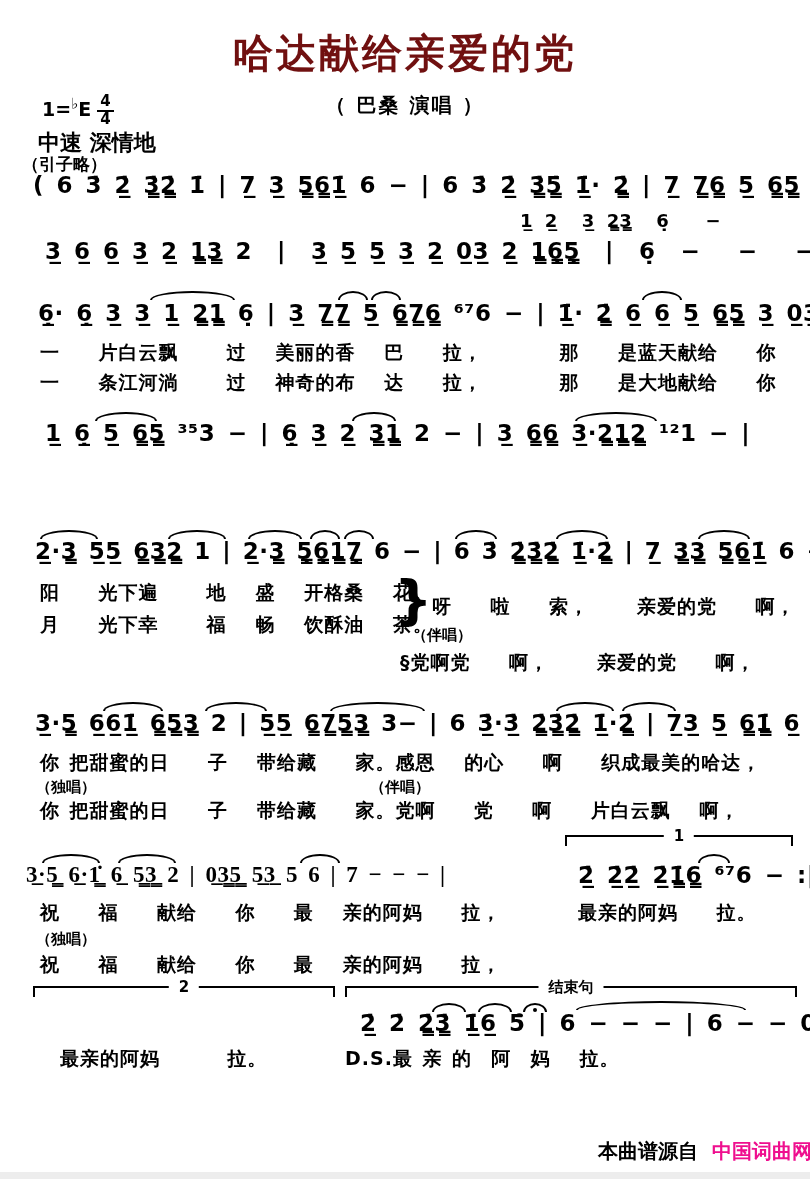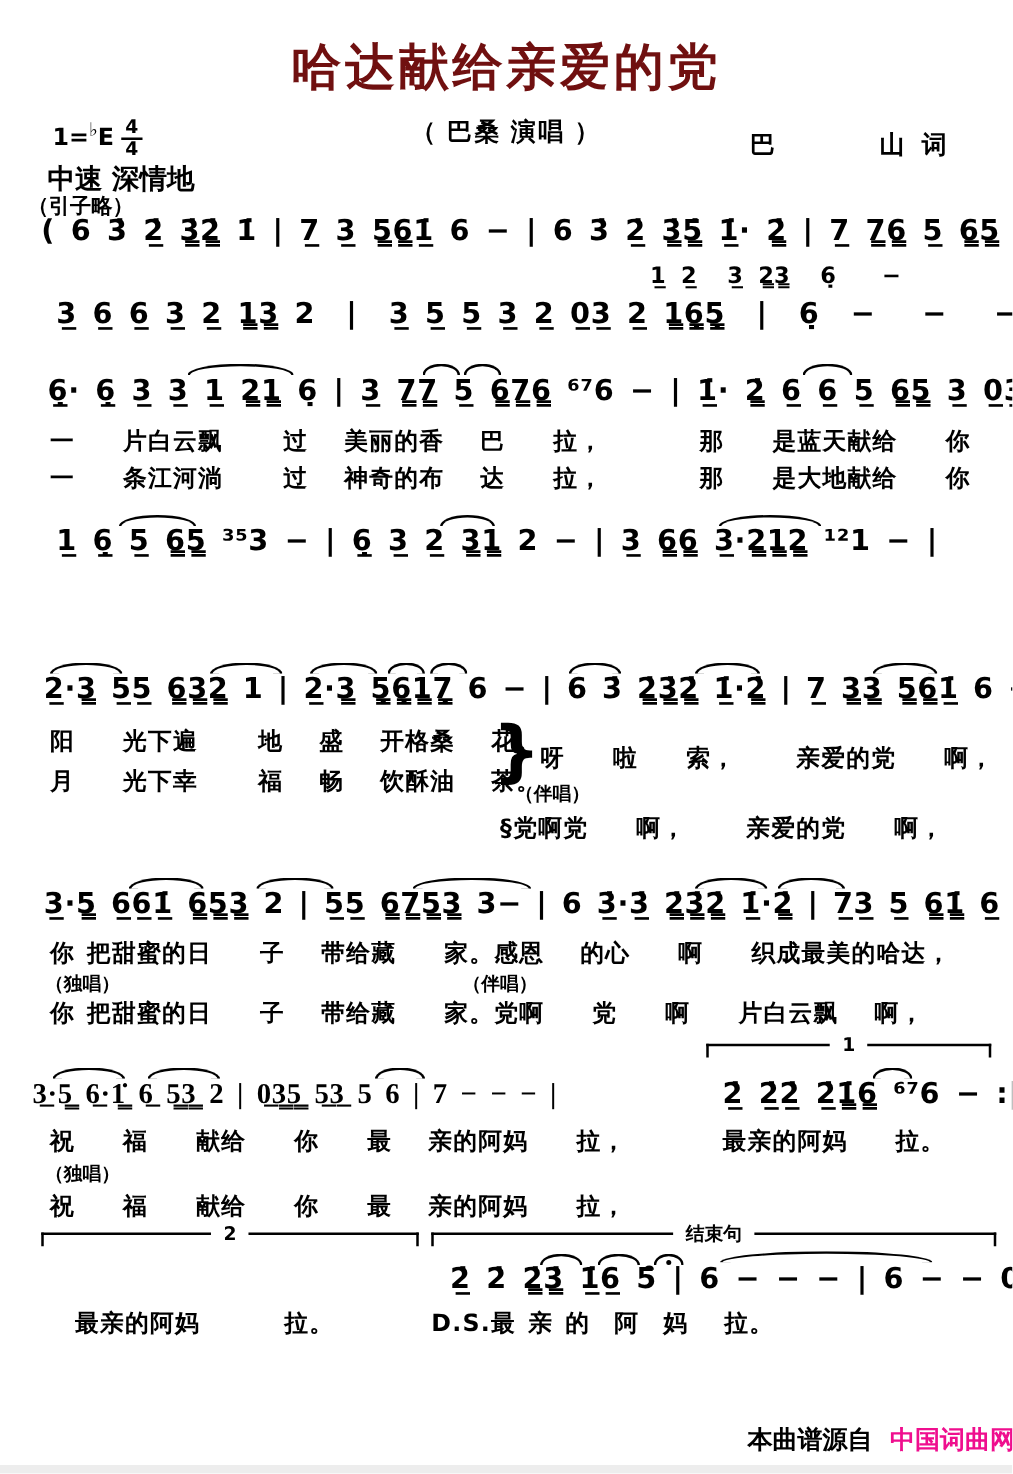--- a/index.html
+++ b/index.html
@@ -8,21 +8,21 @@
     position:relative; width:810px; height:1179px; background:#ffffff;
     font-family:"DejaVu Sans", sans-serif; color:#000; overflow:hidden;
   }
   .abs { position:absolute; white-space:pre; }
   .title {
     position:absolute; top:26px; left:0; width:810px; text-align:center;
     font-size:40px; font-weight:bold; letter-spacing:3px; color:#701010;
   }
   .subtitle {
     position:absolute; top:92px; left:0; width:810px; text-align:center;
-    font-size:20px; font-weight:bold; letter-spacing:2px;font-family:Liberation Serif, serif;
+    font-size:20px; font-weight:bold; letter-spacing:2px;
   }
   .credit { font-size:20px; font-weight:bold; }
   .keyline { font-size:19px; font-weight:bold; }
   .flat { font-size:15px; vertical-align:super; }
   .frac { display:inline-block; vertical-align:middle; text-align:center;
           font-size:15px; font-weight:bold; line-height:1.05; margin-left:6px; }
   .frac .top { display:block; border-bottom:2px solid #000; padding:0 3px; }
   .frac .bot { display:block; padding:0 3px; }
   .tempo { font-size:22px; font-weight:bold; }
   .intro { font-size:17px; font-weight:bold; }
@@ -49,21 +49,20 @@
 <div id="page">
 
   <div class="title">哈达献给亲爱的党</div>
   <div class="subtitle">（ 巴桑 演唱 ）</div>
 
   <div class="abs keyline" style="left:42px; top:94px;"><span>1=</span><span class="flat">♭</span><span>E</span><span class="frac"><span class="top">4</span><span class="bot">4</span></span></div>
 
   <div class="abs tempo" style="left:38px; top:128px;">中速 深情地</div>
   <div class="abs intro" style="left:22px; top:153px;">（引子略）</div>
 
-  <div class="abs credit" style="left:600px; top:102px;">巴            山  词</div>
 
   <div class="abs notes" style="left:33px; top:172px;">( 6 3̇ 2̲̇ 3̳̇2̳̇ 1̇ | 7̲ 3̲ 5̳6̳1̲̇ 6 − | 6 3̇ 2̲̇ 3̳̇5̳̇ 1̲̇· 2̳̇ | 7̲ 7̳6̳ 5̲ 6̳5̳ 3 − |</div>
 
   <div class="abs harmony" style="left:520px; top:210px;">1̲ 2̲  3̲ 2̳3̳  6̣   −</div>
   <div class="abs notes" style="left:45px; top:238px;">3̲ 6̲ 6̲ 3̲ 2̲ 1̳3̳ 2  |  3̲ 5̲ 5̲ 3̲ 2̲ 0̲3̲ 2̲ 1̳6̳̣5̳̣  |  6̣  −   −   −  ) |</div>
 
   <div class="abs notes" style="left:38px; top:300px;">6̣̲· 6̣̲ 3̲ 3̲ 1̲ 2̳1̳ 6̣ | 3̲ 7̳7̳ 5̲ 6̳7̳6̳ ⁶⁷6 − | 1̲̇· 2̳̇ 6̲ 6̲ 5̲ 6̳5̳ 3̲ 0̲3̲ |</div>
   <div class="arc" style="left:150px; top:291px; width:85px;"></div>
   <div class="arc" style="left:338px; top:291px; width:30px;"></div>
   <div class="arc" style="left:371px; top:291px; width:30px;"></div>

